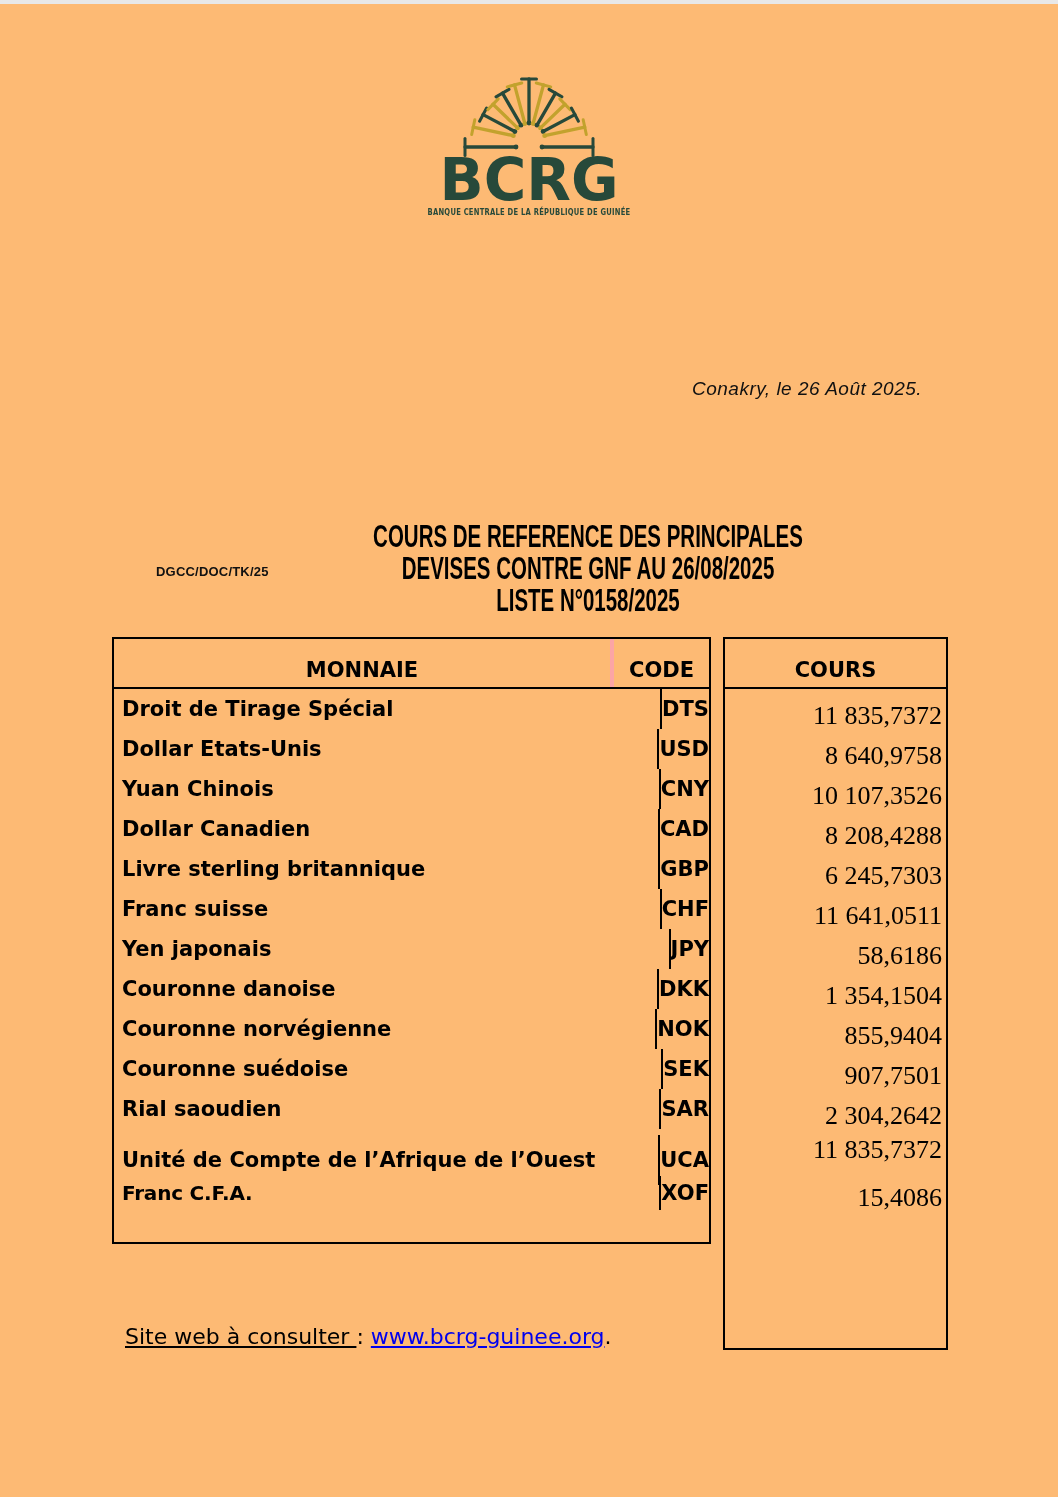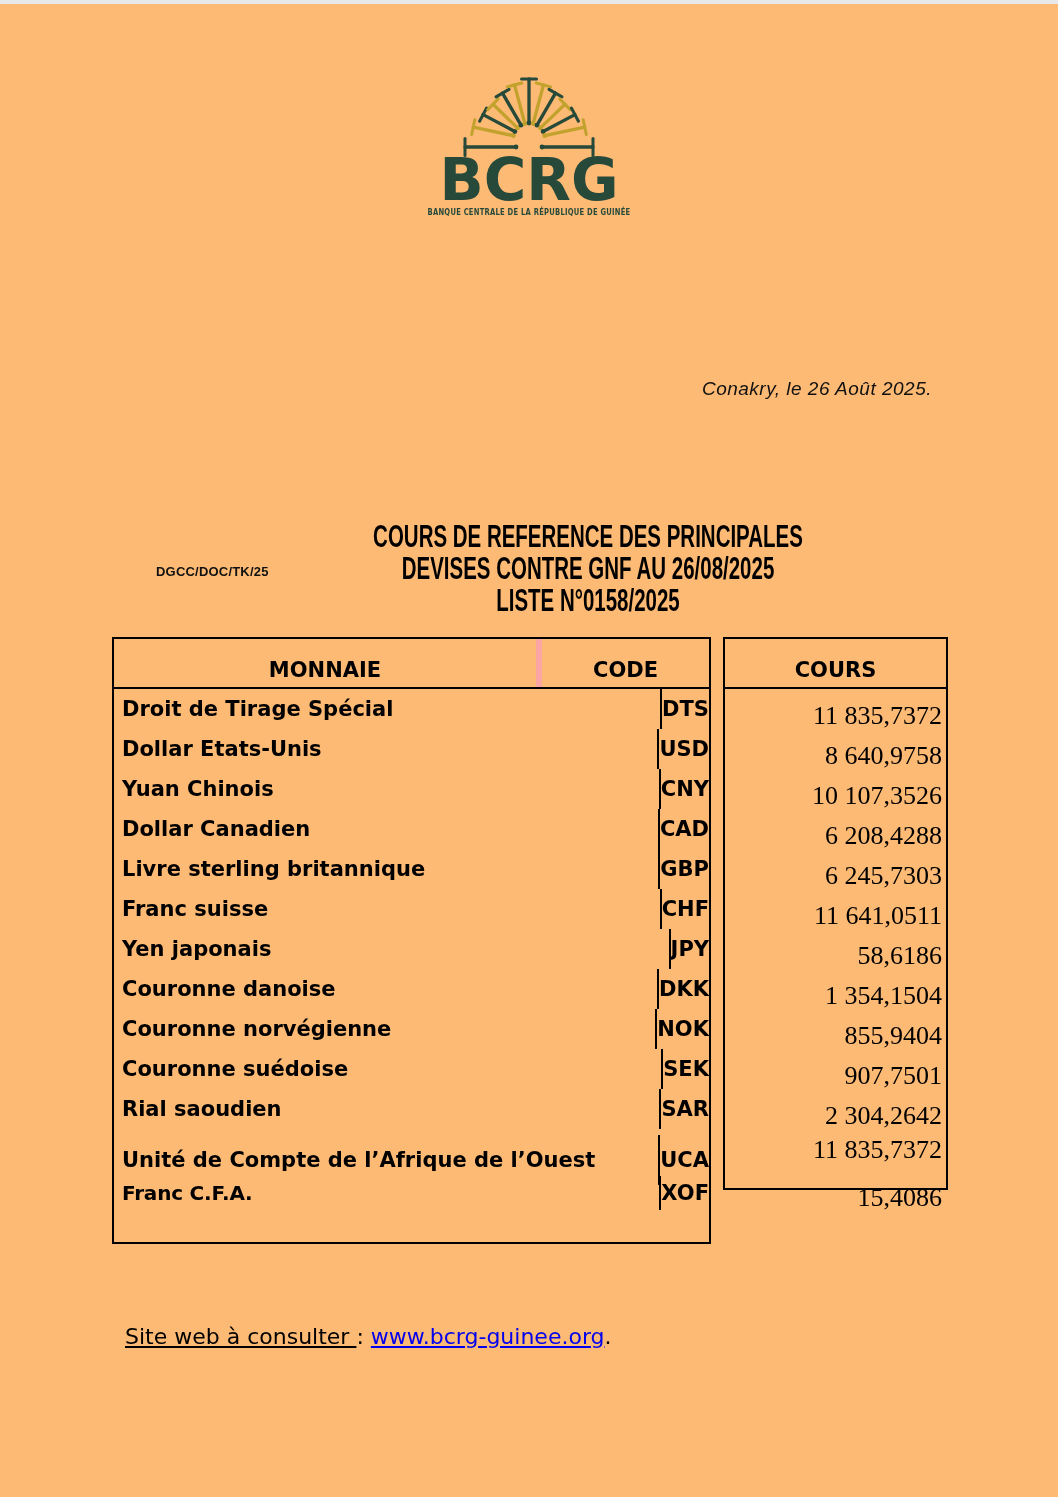--- a/index.html
+++ b/index.html
@@ -10,37 +10,37 @@
   .logo{position:absolute;left:329px;top:55px;width:400px;height:175px;text-align:center;}
   .fan{position:absolute;left:100px;top:5px;width:200px;height:100px;}
   .logo-acronym{position:absolute;left:0;top:92px;width:400px;text-align:center;
       font-family:"DejaVu Sans",sans-serif;font-weight:bold;font-size:58px;line-height:58px;
       color:var(--green);letter-spacing:0px;}
   .logo-tagline{position:absolute;left:0;top:148px;width:400px;text-align:center;
       font-family:"DejaVu Sans",sans-serif;font-weight:bold;font-size:8.5px;letter-spacing:.3px;
       color:var(--green);transform:scaleX(0.8);transform-origin:center;white-space:nowrap;}
 
   
-  .date-line{position:absolute;left:692px;top:374px;width:240px;text-align:right;
+  .date-line{position:absolute;left:692px;top:374px;width:240px;
       font-size:19px;font-style:italic;color:#111;letter-spacing:.5px;white-space:nowrap;}
   .ref-code{position:absolute;left:156px;top:560px;font-size:13px;font-weight:bold;
       letter-spacing:.2px;color:#111;}
   .doc-title{position:absolute;left:238px;top:516px;width:700px;text-align:center;
       font-weight:bold;font-size:32px;line-height:32px;color:#000;
       transform:scaleX(0.64);transform-origin:center;white-space:nowrap;}
 
   
   .table-wrap{position:absolute;left:112px;top:633px;width:836px;height:607px;}
   .main-box{position:absolute;left:0;top:0;width:599px;height:607px;
       border:2px solid #000;box-sizing:border-box;}
-  .cours-box{position:absolute;left:611px;top:0;width:225px;height:553px;
+  .cours-box{position:absolute;left:611px;top:0;width:225px;height:713px;
       border:2px solid #000;box-sizing:border-box;}
   .hdr{display:flex;height:50px;border-bottom:2px solid #000;box-sizing:border-box;
       font-family:"DejaVu Sans",sans-serif;font-weight:bold;font-size:21px;}
-  .hdr .hm{width:428px;border-right:6px solid #fca5a5;box-sizing:border-box;
+  .hdr .hm{width:500px;border-right:4px solid #fca5a5;box-sizing:border-box;
       display:flex;align-items:flex-end;justify-content:center;padding-bottom:5px;}
   .hdr .hc{flex:1;display:flex;align-items:flex-end;justify-content:center;padding-bottom:5px;}
   .hdr.single{align-items:flex-end;justify-content:center;padding-bottom:5px;}
 
   .trow{display:flex;height:40px;font-family:"DejaVu Sans",sans-serif;font-weight:bold;font-size:21px;}
   .trow .m{width:593px;border-right:2px solid #000;box-sizing:border-box;
       display:flex;align-items:center;padding-left:8px;white-space:nowrap;}
   .trow .c{flex:1;display:flex;align-items:center;justify-content:center;}
   .vrow{height:40px;display:flex;align-items:center;justify-content:flex-end;}
   .vrow .v{font-family:"Liberation Serif",serif;font-size:26px;padding-right:4px;
@@ -192,21 +192,21 @@
           <div class="vrow">
             <div class="v">11 835,7372</div>
           </div>
           <div class="vrow">
             <div class="v">8 640,9758</div>
           </div>
           <div class="vrow">
             <div class="v">10 107,3526</div>
           </div>
           <div class="vrow">
-            <div class="v">6 208,4288</div>
+            <div class="v">8 208,4288</div>
           </div>
           <div class="vrow">
             <div class="v">6 245,7303</div>
           </div>
           <div class="vrow">
             <div class="v">11 641,0511</div>
           </div>
           <div class="vrow">
             <div class="v">58,6186</div>
           </div>

